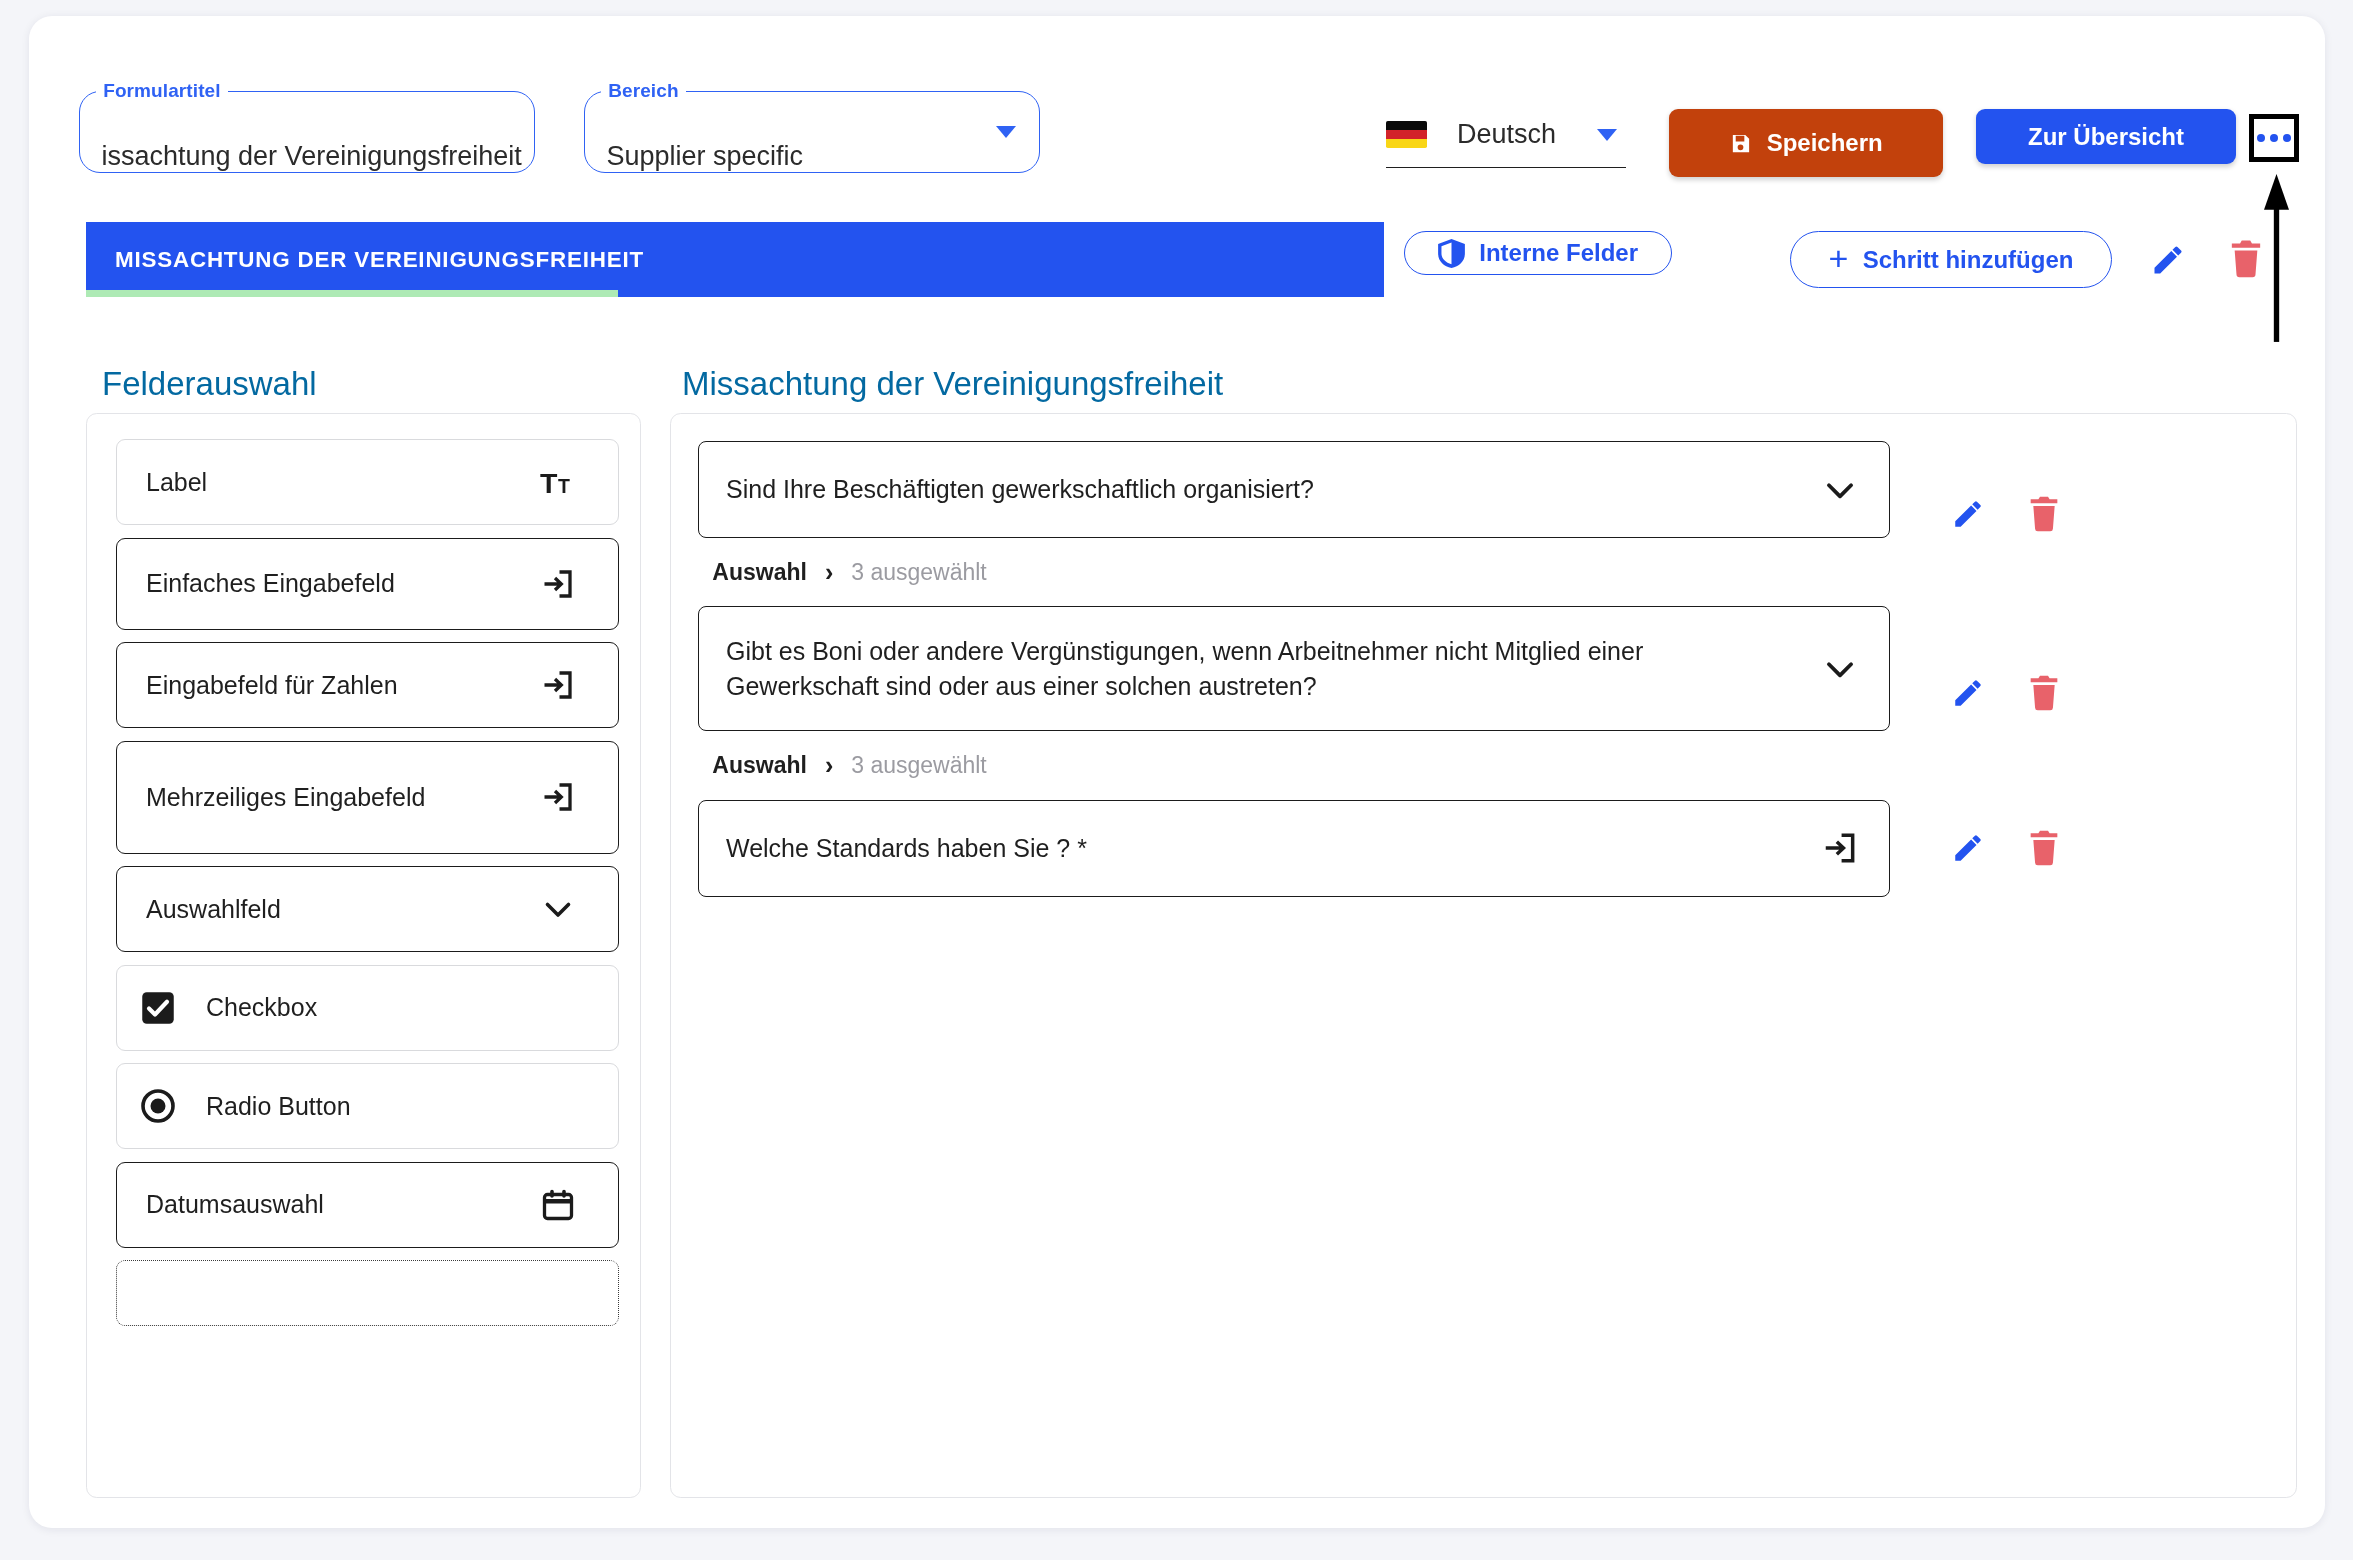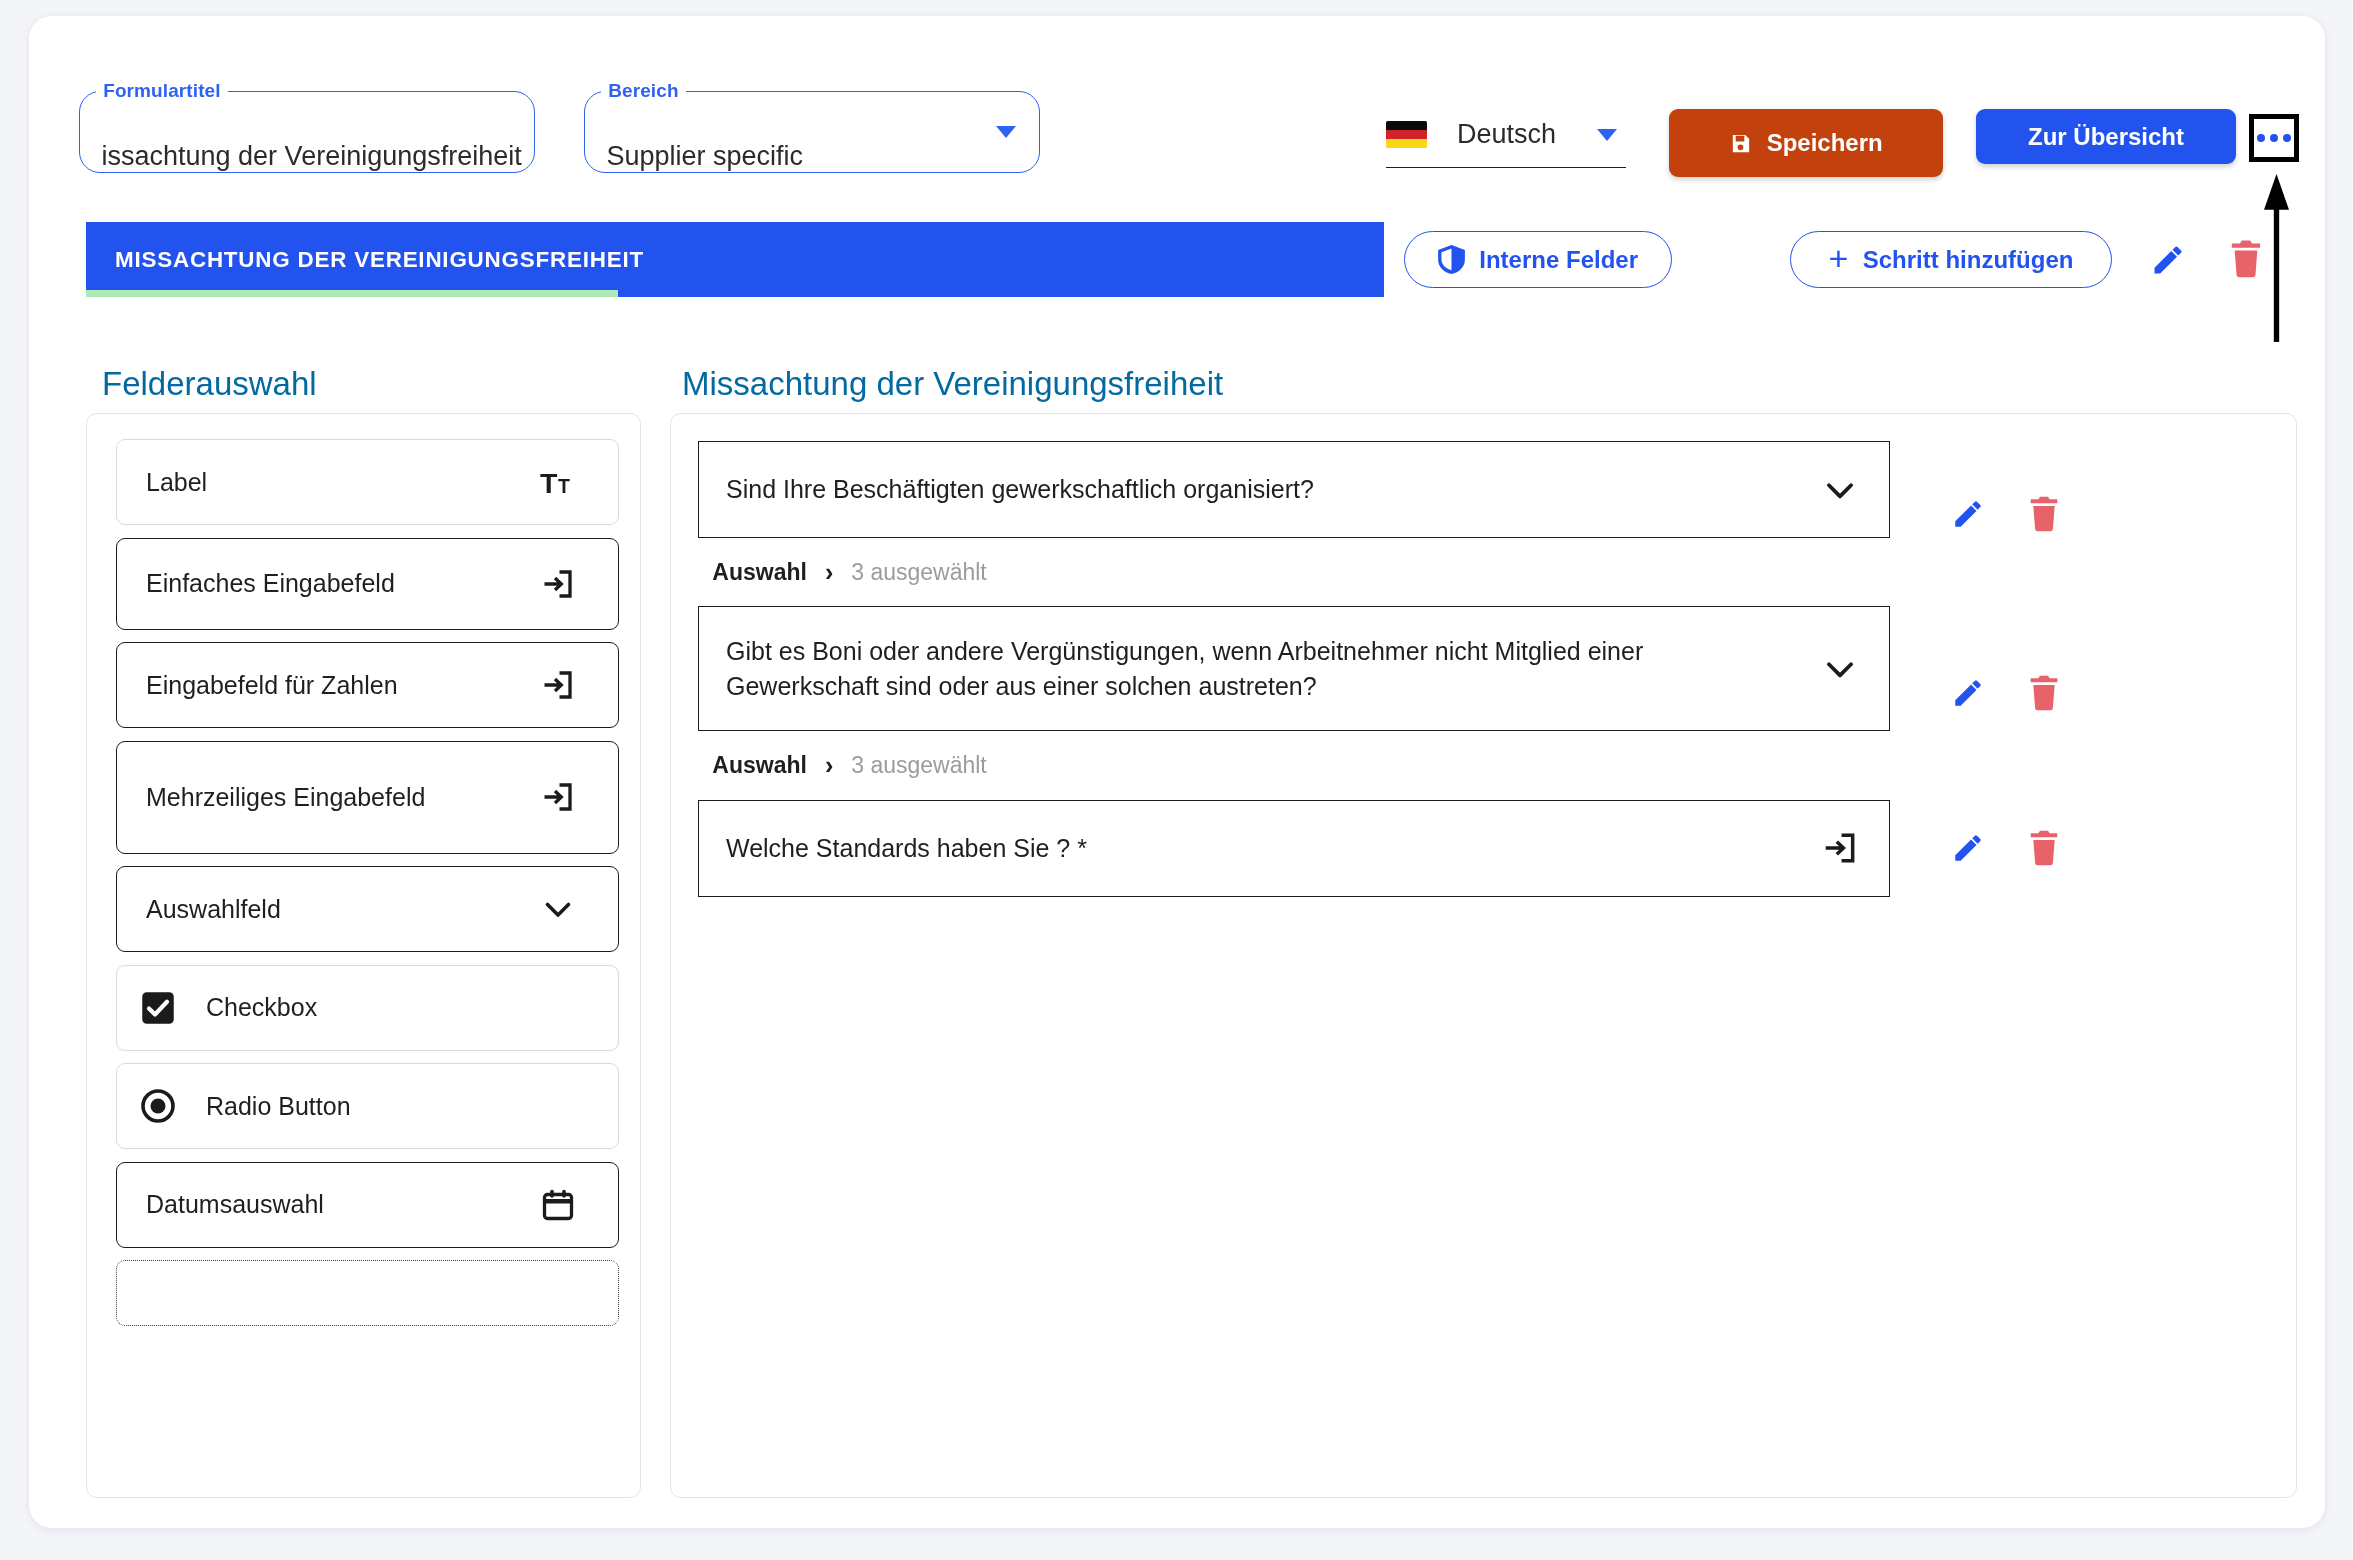--- a/index.html
+++ b/index.html
@@ -162,21 +162,21 @@
     display: flex; align-items: center; justify-content: center;
     gap: 14.3px;
     background: #fff;
     border: 1.8px solid #2353ef;
     border-radius: 30px;
     color: #2353ef;
     font-size: 24px; font-weight: 600;
     cursor: pointer;
     font-family: inherit;
   }
-  #internal-fields-button { left: 1375px; top: 215px; width: 268px; height: 57px; }
+  #internal-fields-button { left: 1375px; top: 215px; width: 268px; height: 44px; }
   #add-step-button        { left: 1761px; top: 215px; width: 322px; height: 57px; }
   .shield-icon { width: 27px; height: 29px; flex: none; }
   .plus-icon   { font-size: 34px; font-weight: 400; line-height: 1; margin-top: -3.6px; }
 
   #step-edit-icon   { position: absolute; left: 2121px; top: 226px; width: 36px; height: 36px; cursor: pointer; }
   #step-delete-icon { position: absolute; left: 2200px; top: 224px; width: 34px; height: 38px; cursor: pointer; }
 
   
   .section-title {
     position: absolute;
@@ -234,21 +234,21 @@
     background: #fff;
     border: 0.9px solid #e3e4e8;
     border-radius: 10.7px;
   }
   #form-canvas .canvas-inner { position: absolute; left: 27px; top: 27px; right: 27px; }
 
   .q-row { position: relative; margin-bottom: 0; }
   .q-card {
     width: 1192px;
     border: 1.8px solid #1b1b1b;
-    border-radius: 0;
+    border-radius: 8px;
     background: #fff;
     display: flex; align-items: center;
     padding: 0 30px 0 27px;
     cursor: pointer;
   }
   .q-card .q-text {
     flex: 1;
     font-size: 25px;
     color: #1f1f1f;
     line-height: 1.38;

